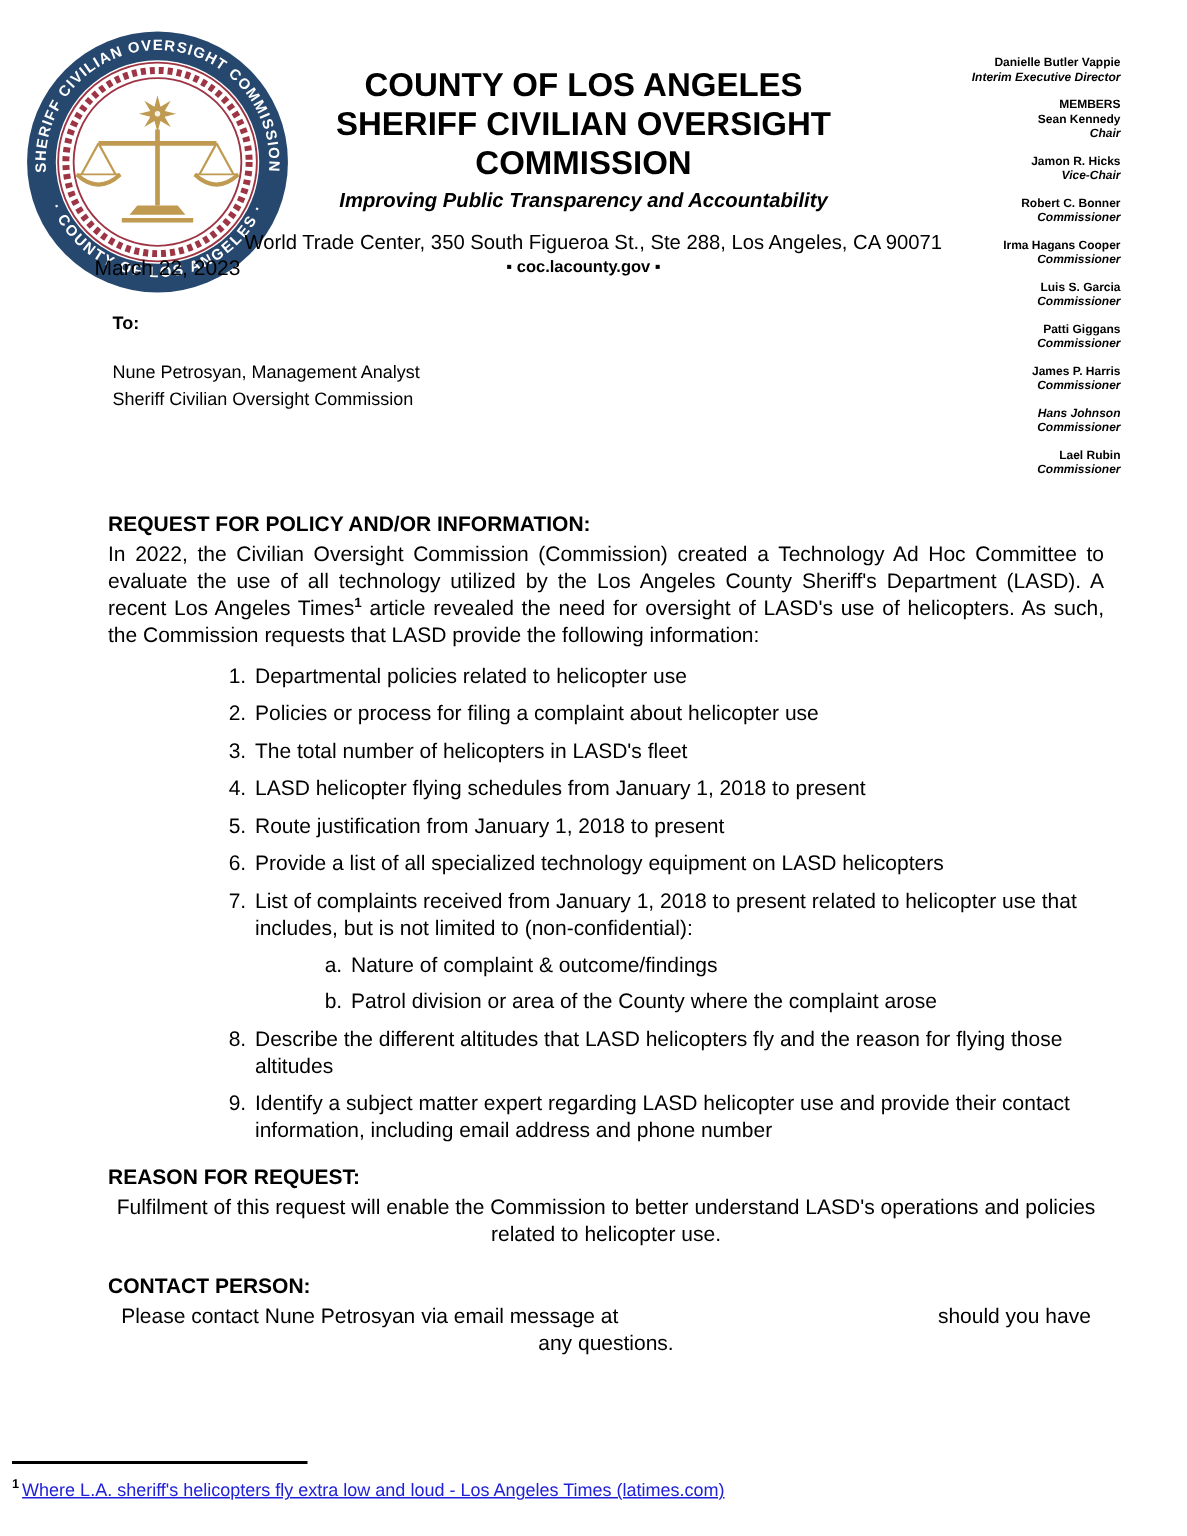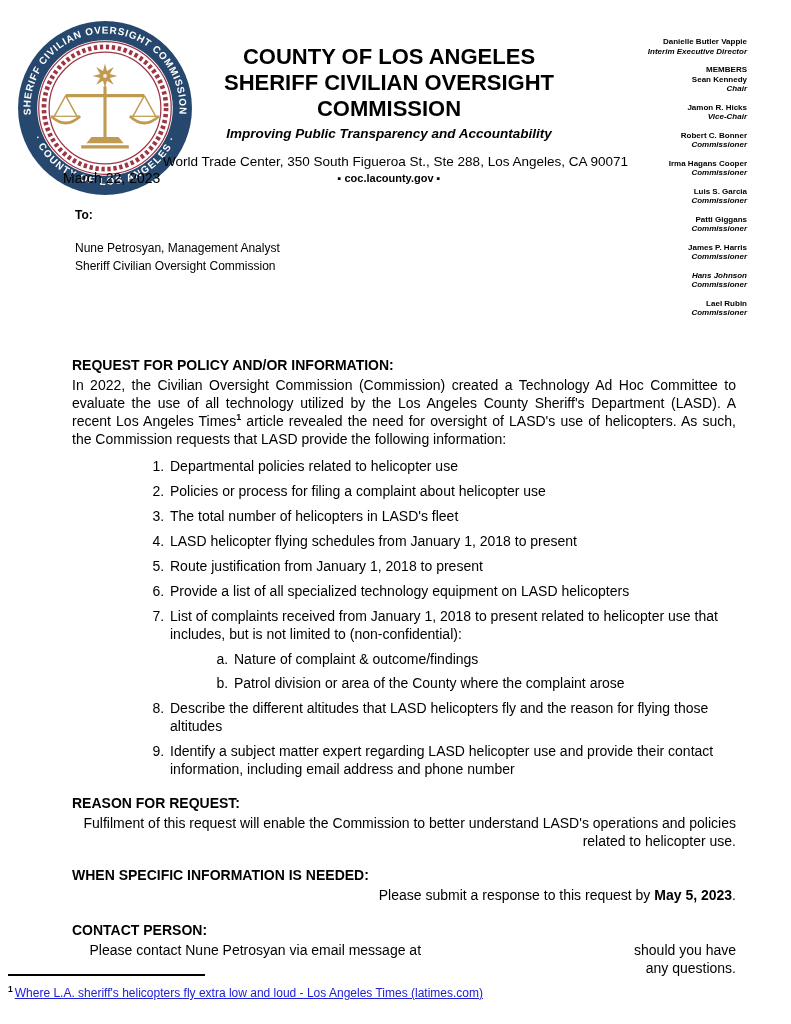--- a/index.html
+++ b/index.html
@@ -41,23 +41,23 @@
   .off-title{font-style:italic;}
   .off-heading{margin-bottom:0;}
   .italic-name .off-name{font-style:italic;}
   
   .date{position:absolute;left:63px;top:170px;font-size:14px;}
   .to-from{position:absolute;left:75px;top:206px;font-size:12px;line-height:18.5px;}
   .tf-row{display:flex;}
   .tf-label{width:91px;font-weight:bold;flex:none;}
   .tf-row.from{margin-top:14px;}
   .main{position:absolute;left:72px;top:340px;width:664px;font-size:14px;line-height:18px;}
-  .sec-heading{font-weight:bold;margin:16px 0 2px 0;}
+  .sec-heading{font-weight:bold;margin:0 0 2px 0;}
   .para{margin:0;text-align:justify;}
-  .para.left{text-align:right;}
+  .para.left{text-align:center;}
   ol.req-list{list-style:decimal;margin:9px 0 0 0;padding:0 0 0 96px;}
   ol.req-list>li{margin-bottom:7px;padding-left:2px;}
   ol.sub-list{list-style:lower-alpha;margin:7px 0 0 0;padding:0 0 0 62px;}
   ol.sub-list>li{margin-bottom:6px;padding-left:2px;}
   .sec{margin-top:13px;}
   .sec.when{margin-top:12px;}
   .sec.contact{margin-top:17px;}
   .bold{font-weight:bold;}
   sup.fn{font-size:9px;font-weight:bold;vertical-align:super;line-height:0;}
   .redact-gap{display:inline-block;width:213px;height:1px;}
@@ -196,24 +196,20 @@
         <li><span>Describe the different altitudes that LASD helicopters fly and the reason for flying those altitudes</span></li>
         <li><span>Identify a subject matter expert regarding LASD helicopter use and provide their contact information, including email address and phone number</span></li>
       </ol>
     </section>
 
     <section class="sec">
       <div class="sec-heading">REASON FOR REQUEST:</div>
       <p class="para left">Fulfilment of this request will enable the Commission to better understand LASD's operations and policies related to helicopter use.</p>
     </section>
 
-    <section class="sec when">
-      <div class="sec-heading">WHEN SPECIFIC INFORMATION IS NEEDED:</div>
-      <p class="para left"><span>Please submit a response to this request by </span><span class="bold">May 5, 2023</span><span>.</span></p>
-    </section>
 
     <section class="sec contact">
       <div class="sec-heading">CONTACT PERSON:</div>
       <p class="para left"><span>Please contact Nune Petrosyan via email message at</span><span class="redact-gap"></span><span>should you have any questions.</span></p>
     </section>
 
   </div>
 
   <div class="fn-divider"></div>
   <div class="footnote"><sup>1</sup><a href="#">Where L.A. sheriff's helicopters fly extra low and loud - Los Angeles Times (latimes.com)</a></div>

